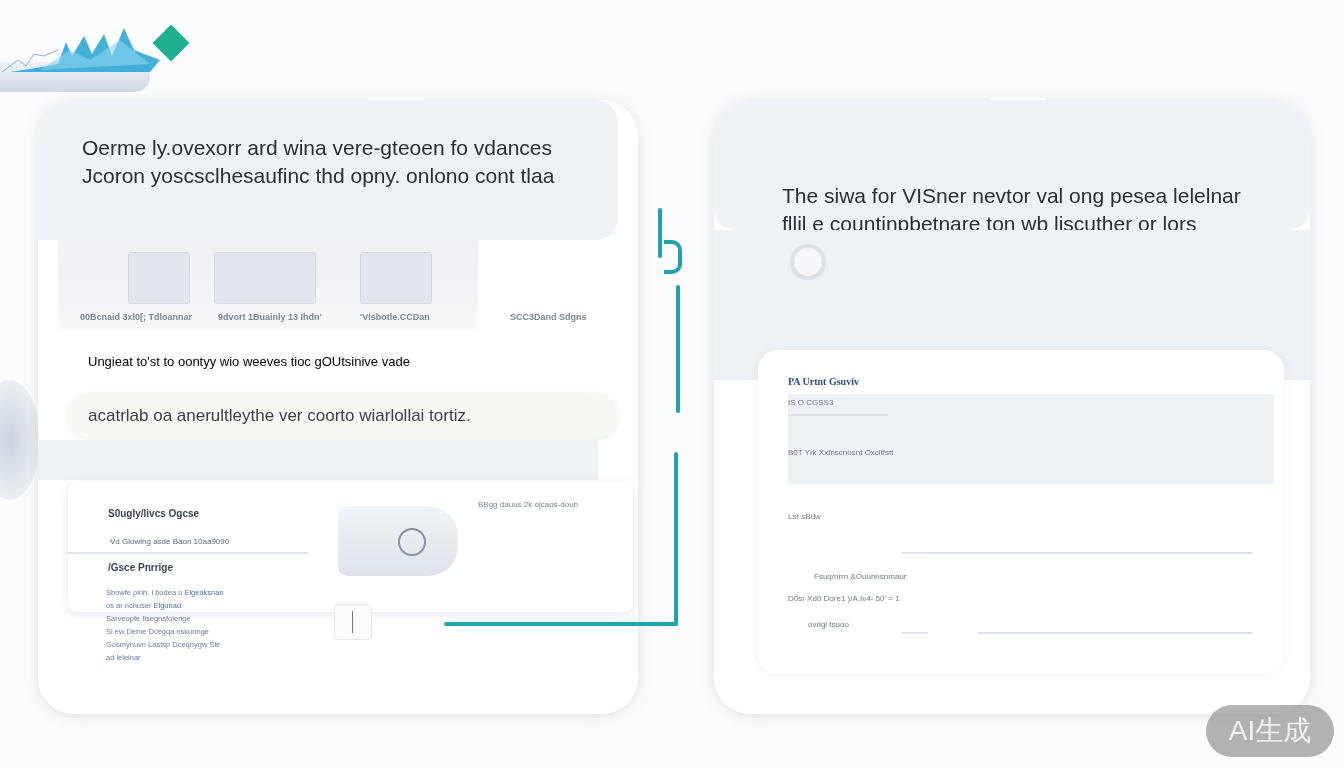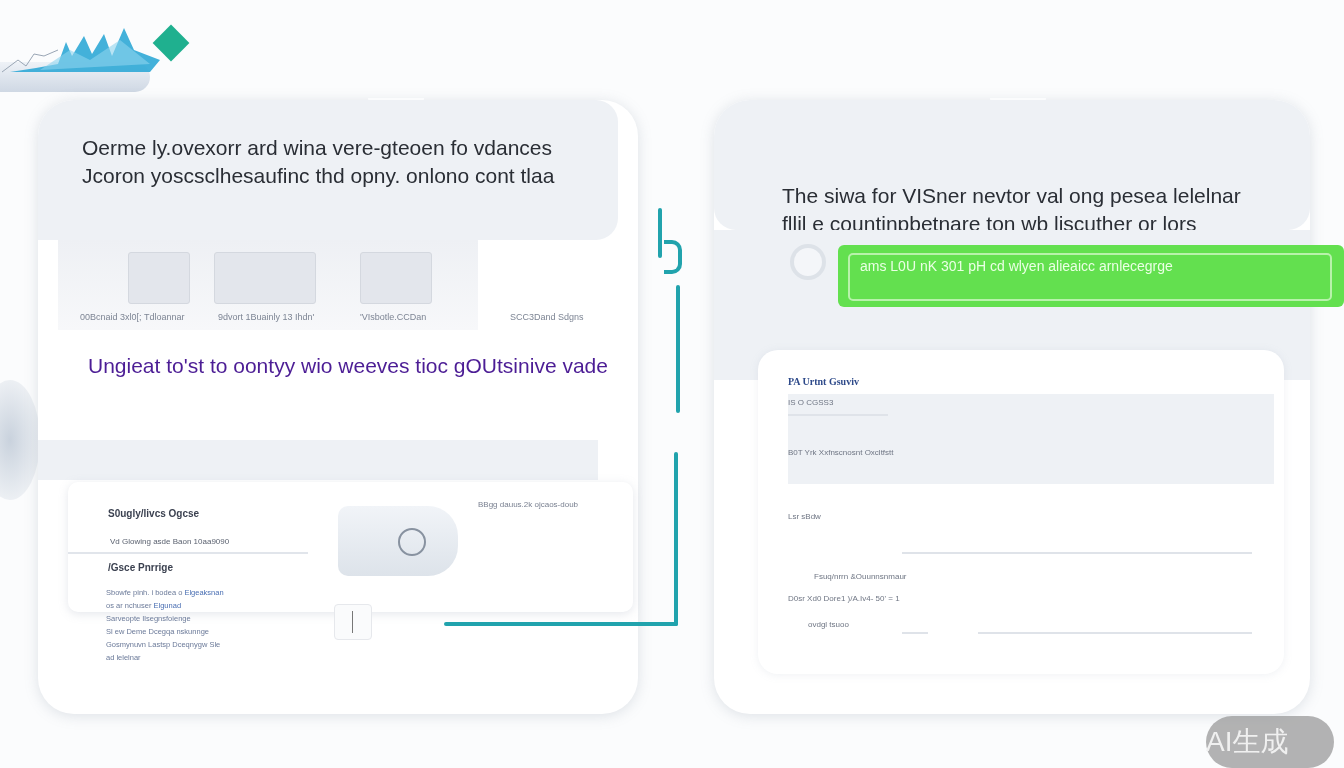--- a/index.html
+++ b/index.html
@@ -13,23 +13,23 @@
   .notch{position:absolute;top:-2px;width:56px;height:26px;background:#fbfcfd;border-radius:0 0 28px 28px;}
   .card.left .notch{left:330px;}
   .card.right .notch{left:276px;}
   .bubble{position:absolute;background:#eef1f5;border-radius:22px;}
   .heading{position:absolute;font-size:21px;line-height:28px;color:#2a2e35;white-space:nowrap;}
   .left .bubble.top{left:0;top:0;width:580px;height:140px;border-radius:36px 22px 22px 0;}
   .left .heading{left:44px;top:34px;}
   .shelf{position:absolute;left:20px;top:140px;width:420px;height:90px;background:linear-gradient(180deg,#eef0f4,#f7f8fa);}
   .shelf-blocks{position:absolute;left:70px;top:12px;width:320px;height:50px;}
   .shelf-blocks div{position:absolute;top:0;height:50px;background:#e3e6ec;border:1px solid #d4d8df;border-radius:3px;}
-  .shelf-label{position:absolute;top:212px;font-size:9px;color:#7d8594;white-space:nowrap;}
+  .shelf-label{position:absolute;top:212px;font-size:9px;color:#7d8594;white-space:nowrap;font-weight:bold;}
   .shelf-right{position:absolute;left:440px;top:140px;width:140px;height:90px;background:#ffffff;border-radius:12px 0 0 0;}
-  .para{position:absolute;left:50px;font-size:21px;color:#4c1d95;white-space:nowrap;}
+  .para{position:absolute;left:50px;font-size:13px;color:#000000;white-space:nowrap;}
   .pill{position:absolute;left:30px;top:294px;width:550px;height:44px;border-radius:22px;background:#f9f8f4;box-shadow:0 1px 6px rgba(200,200,190,.35);}
   .pill span{position:absolute;left:20px;top:12px;font-size:17px;color:#3a3e45;}
   .gray-strip{position:absolute;left:0;top:340px;width:560px;height:40px;background:#eef1f5;}
   .inner-card{position:absolute;left:30px;top:382px;width:565px;height:130px;background:#fff;border-radius:10px;box-shadow:0 2px 10px rgba(150,160,180,.25);}
   .ic-title{position:absolute;left:40px;top:26px;font-size:10px;font-weight:bold;color:#3b4150;}
   .ic-sub{position:absolute;left:42px;top:55px;font-size:8px;color:#5b6270;}
   .ic-sep{position:absolute;left:0;top:70px;width:240px;height:2px;background:#e1e5eb;}
   .ic-sec{position:absolute;left:40px;top:80px;font-size:10px;font-weight:bold;color:#3b4150;}
   .ic-note{position:absolute;left:410px;top:18px;font-size:8px;color:#7a8191;white-space:nowrap;}
   .device{position:absolute;left:270px;top:24px;width:120px;height:70px;border-radius:10px 30px 30px 10px;background:linear-gradient(180deg,#f1f4f8,#dde3ea);}
@@ -46,21 +46,21 @@
   .avatar-ring{position:absolute;left:76px;top:144px;width:28px;height:28px;border-radius:50%;border:4px solid #dde2e8;background:#f4f6f9;}
   .green{position:absolute;left:124px;top:145px;width:506px;height:62px;background:#63e04f;border-radius:6px;}
   .green .inner{position:absolute;left:10px;top:8px;width:480px;height:44px;border:2px solid #b8f2ab;border-radius:5px;}
   .green span{position:absolute;left:22px;top:13px;font-size:14px;color:#eaffe4;white-space:nowrap;}
   .form-card{position:absolute;left:44px;top:250px;width:526px;height:324px;background:#fff;border-radius:20px;box-shadow:0 1px 8px rgba(150,160,180,.15);}
   .fc-title{position:absolute;left:30px;top:26px;font-size:10px;font-weight:bold;color:#2e4a8a;font-family:Liberation Serif, serif;}
   .fc-field{position:absolute;left:30px;top:44px;width:486px;height:90px;background:#eef1f5;}
   .fc-label{position:absolute;font-size:8px;color:#6f7684;white-space:nowrap;}
   .fc-line{position:absolute;height:2px;background:#dfe3e9;}
   .fc-white{position:absolute;left:10px;top:136px;width:500px;height:160px;background:#fff;border-radius:8px;}
-  .badge{position:absolute;left:1206px;top:705px;width:128px;height:52px;border-radius:26px;background:rgba(150,150,150,.72);color:#f0f0f0;font-size:28px;line-height:52px;margin-top:11px;}
+  .badge{position:absolute;left:1206px;top:705px;width:128px;height:52px;border-radius:26px;background:rgba(150,150,150,.72);color:#f0f0f0;font-size:28px;text-align:center;line-height:52px;}
   .blur-left{position:absolute;left:-20px;top:380px;width:60px;height:120px;border-radius:50%;background:radial-gradient(#c9d2dd,rgba(255,255,255,0));}
 </style>
 </head>
 <body>
 
 <div class="logo">
   <div class="logo-cloud"></div>
   <svg width="200" height="75">
     <polyline points="2,52 18,40 26,46 34,34 44,36 58,30" fill="none" stroke="#9aa6b5" stroke-width="1"></polyline>
     <path d="M10,52 L36,48 L58,44 L66,22 L72,36 L84,16 L92,34 L104,14 L112,36 L124,8 L134,30 L160,40 L150,52 Z" fill="#2fa9d6" opacity=".9"></path>
@@ -86,20 +86,23 @@
       <div style="left:232px;width:70px"></div>
     </div>
   </div>
   <div class="shelf-right"></div>
   <span class="shelf-label" style="left:42px">00Bcnaid 3xl0[; Tdloannar</span>
   <span class="shelf-label" style="left:180px">9dvort 1Buainly 13 Ihdn'</span>
   <span class="shelf-label" style="left:322px">'VIsbotle.CCDan</span>
   <span class="shelf-label" style="left:472px">SCC3Dand Sdgns</span>
 
   <div class="para" style="top:254px">Ungieat to'st to oontyy wio weeves tioc gOUtsinive vade</div>
+  <div class="pill">
+    <span>acatrlab oa anerultleythe ver coorto wiarlollai tortiz.</span>
+  </div>
   <div class="gray-strip"></div>
 
   <div class="inner-card">
     <div class="ic-title">S0ugly/livcs Ogcse</div>
     <div class="ic-sub">Vd Glowing asde Baon 10aa9090</div>
     <div class="ic-sep"></div>
     <div class="ic-sec">/Gsce Pnrrige</div>
     <div class="device">
         <div class="dial"></div>
       </div>
@@ -125,24 +128,20 @@
 
 <div class="card right">
   <div class="notch"></div>
   <div class="bubble top"></div>
   <div class="heading">
     <div>The siwa for VISner nevtor val ong pesea lelelnar</div>
     <div>fllil e countinpbetnare ton wb liscuther or lors</div>
   </div>
   <div class="gray-band"></div>
   <div class="avatar-ring"></div>
-  <div class="green">
-    <div class="inner"></div>
-    <span>ams L0U nK 301 pH cd wlyen alieaicc arnlecegrge</span>
-  </div>
 
   <div class="form-card">
     <div class="fc-title">PA Urtnt Gsuviv</div>
     <div class="fc-field"></div>
     <div class="fc-label" style="left:30px;top:48px">IS O CGSS3</div>
     <div class="fc-line" style="left:30px;top:64px;width:100px"></div>
     <div class="fc-label" style="left:30px;top:98px">B0T Yrk Xxfnscnosnt Oxcltfstt</div>
     <div class="fc-white"></div>
     <div class="fc-label" style="left:30px;top:162px">Lsr sBdw</div>
     <div class="fc-line" style="left:144px;top:202px;width:350px"></div>

